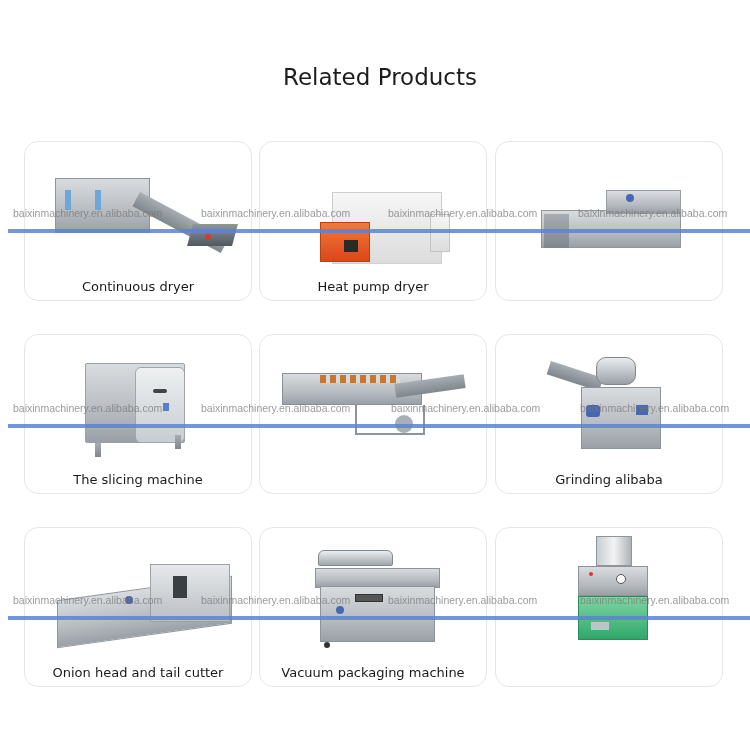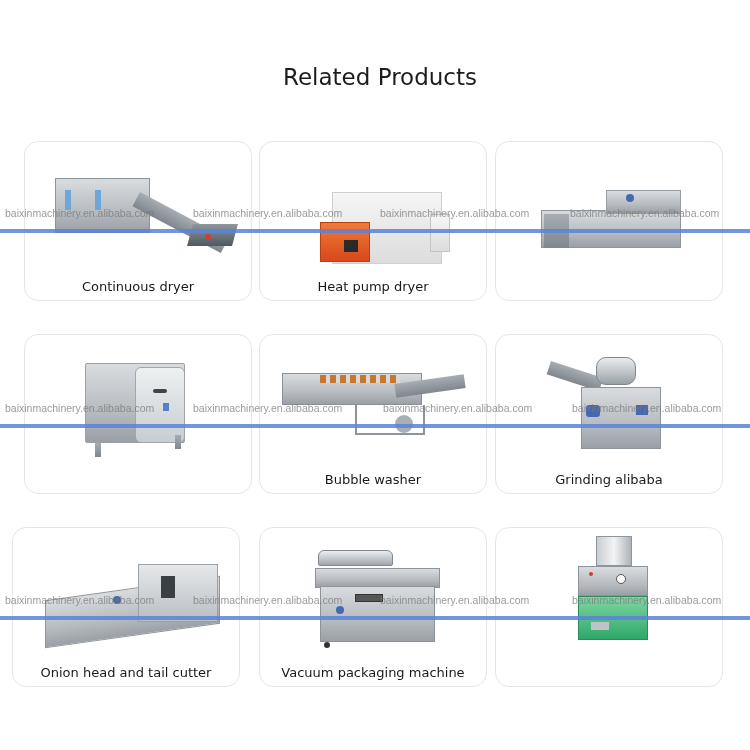--- a/index.html
+++ b/index.html
@@ -16,21 +16,21 @@
     position: absolute; width: 228px; height: 160px;
     border: 1px solid #e6e6e2; border-radius: 14px; background: #fff;
     overflow: hidden; cursor: pointer;
   }
   .card .pic { position: absolute; left: 0; top: 0; width: 100%; height: 125px; }
   .card .label {
     position: absolute; left: 0; right: 0; bottom: 6px; text-align: center;
     font-size: 13px; color: #1a1a1a; white-space: nowrap;
   }
 
-  .wm-row { position: absolute; left: 0; width: 642px; height: 30px; pointer-events: none; z-index: 5; }
+  .wm-row { position: absolute; left: 8px; width: 642px; height: 30px; pointer-events: none; z-index: 5; }
   .wm-text {
     position: absolute; top: 0; font-family: "Liberation Sans", sans-serif;
     font-size: 10.5px; color: rgba(120,120,120,0.75); white-space: nowrap;
   }
   .wm-line { position: absolute; left: 0; width: 750px; height: 4px; background: rgba(90,130,215,0.85); }
 
   
   .steel { background: linear-gradient(180deg,#d9dcdf 0%,#b7bcc1 60%,#9aa0a6 100%); }
   .steel-dark { background: linear-gradient(180deg,#a7adb3,#7f868d); }
   .white-box { background: linear-gradient(180deg,#f6f6f6,#dcdcdc); }
@@ -74,45 +74,45 @@
 
 <div class="card" style="left:24px; top:334px;">
   <div class="pic">
     <div class="abs steel" style="left:60px; top:28px; width:100px; height:80px; border:1px solid #9aa1a7; border-radius:2px;"></div>
     <div class="abs" style="left:110px; top:32px; width:50px; height:76px; background:linear-gradient(180deg,#eef0f1,#c8cdd1); border:1px solid #a0a6ab; border-radius:6px;"></div>
     <div class="abs" style="left:128px; top:54px; width:14px; height:4px; background:#444; border-radius:2px;"></div>
     <div class="abs" style="left:138px; top:68px; width:6px; height:8px; background:#5a7fc9;"></div>
     <div class="abs steel-dark" style="left:70px; top:108px; width:6px; height:14px;"></div>
     <div class="abs steel-dark" style="left:150px; top:100px; width:6px; height:14px;"></div>
   </div>
+  <div class="label">The slicing machine</div>
 </div>
 
 <div class="card" style="left:259px; top:334px;">
   <div class="pic">
     <div class="abs steel" style="left:22px; top:38px; width:140px; height:32px; border:1px solid #8a9197;"></div>
     <div class="abs" style="left:60px; top:40px; width:80px; height:8px; background:repeating-linear-gradient(90deg,#c8772f 0 6px,#d9d9d9 6px 10px);"></div>
     <div class="abs steel-dark" style="left:135px; top:44px; width:70px; height:14px; transform:rotate(-8deg);"></div>
     <div class="abs" style="left:95px; top:70px; width:70px; height:30px; border:2px solid #8d949a; border-top:none;"></div>
     <div class="abs" style="left:135px; top:80px; width:18px; height:18px; border-radius:50%; background:#a9afb4;"></div>
   </div>
-  <div class="label">Bubble washer</div>
 </div>
 
 <div class="card" style="left:495px; top:334px;">
   <div class="pic">
     <div class="abs steel-dark" style="left:55px; top:26px; width:55px; height:14px; transform:rotate(18deg); transform-origin:left top;"></div>
     <div class="abs" style="left:100px; top:22px; width:40px; height:28px; background:linear-gradient(180deg,#e9ecee,#9aa1a7); border-radius:10px; border:1px solid #7e858b;"></div>
     <div class="abs steel" style="left:85px; top:52px; width:80px; height:62px; border:1px solid #8d949a;"></div>
     <div class="abs" style="left:90px; top:70px; width:14px; height:12px; background:#4568b5; border-radius:3px;"></div>
     <div class="abs" style="left:140px; top:70px; width:12px; height:10px; background:#4568b5;"></div>
   </div>
   <div class="label">Grinding alibaba</div>
 </div>
 
-<div class="card" style="left:12px; top:527px;padding-left:12px;">
+<div class="card" style="left:24px; top:527px;padding-left:12px;">
   <div class="pic">
     <div class="abs steel" style="left:32px; top:60px; width:175px; height:48px; border:1px solid #8f969c; transform:skewY(-8deg);"></div>
     <div class="abs" style="left:125px; top:36px; width:80px; height:58px; background:linear-gradient(180deg,#e6e8ea,#b9bec3); border:1px solid #9aa1a7;"></div>
     <div class="abs" style="left:148px; top:48px; width:14px; height:22px; background:#3a3f44;"></div>
     <div class="abs" style="left:100px; top:68px; width:8px; height:8px; border-radius:50%; background:#4568b5;"></div>
   </div>
   <div class="label">Onion head and tail cutter</div>
 </div>
 
 <div class="card" style="left:259px; top:527px;">

